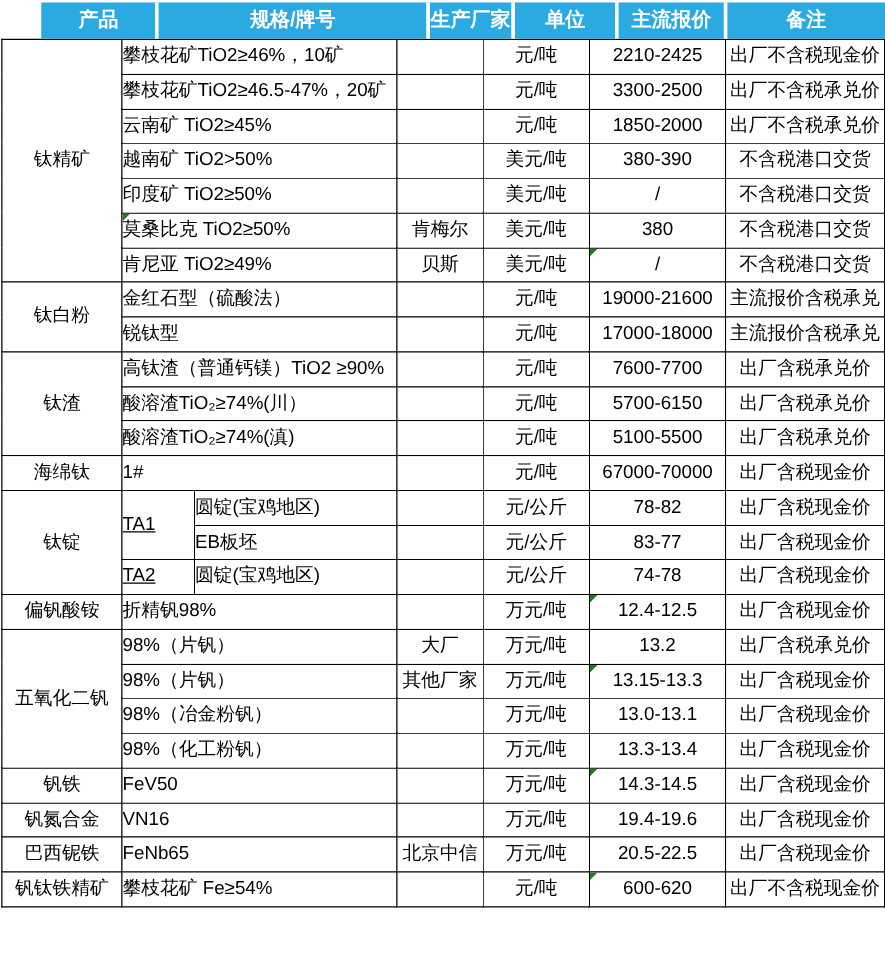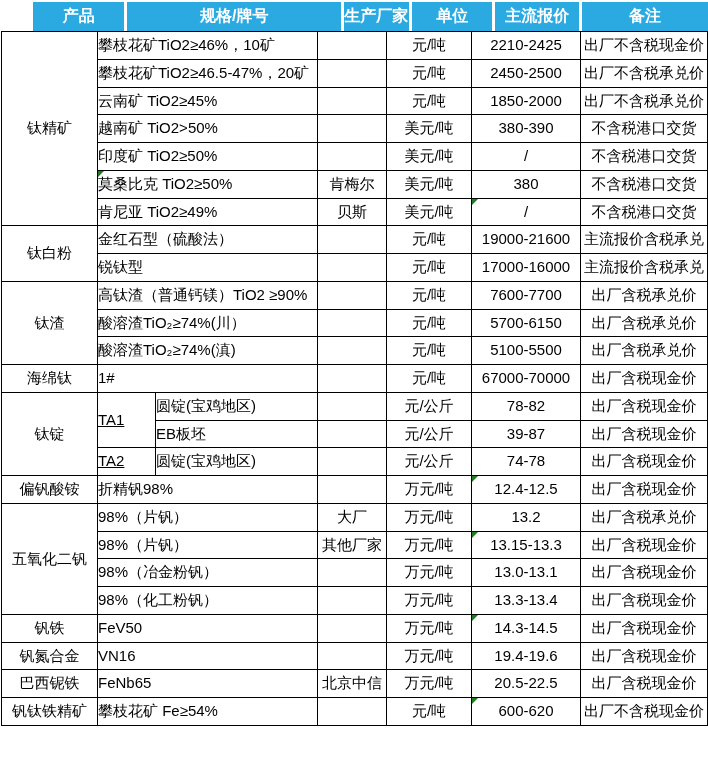--- a/index.html
+++ b/index.html
@@ -72,21 +72,21 @@
           <td class="c-spec" colspan="2">攀枝花矿TiO2≥46%，10矿</td>
           <td class="c-center"></td>
           <td class="c-center">元/吨</td>
           <td class="c-center">2210-2425</td>
           <td class="c-note">出厂不含税现金价</td>
         </tr>
         <tr>
           <td class="c-spec" colspan="2">攀枝花矿TiO2≥46.5-47%，20矿</td>
           <td class="c-center"></td>
           <td class="c-center">元/吨</td>
-          <td class="c-center">2450-2500</td>
+          <td class="c-center">3300-2500</td>
           <td class="c-note">出厂不含税承兑价</td>
         </tr>
         <tr>
           <td class="c-spec" colspan="2">云南矿 TiO2≥45%</td>
           <td class="c-center"></td>
           <td class="c-center">元/吨</td>
           <td class="c-center">1850-2000</td>
           <td class="c-note">出厂不含税承兑价</td>
         </tr>
         <tr>
@@ -122,21 +122,21 @@
           <td class="c-spec" colspan="2">金红石型（硫酸法）</td>
           <td class="c-center"></td>
           <td class="c-center">元/吨</td>
           <td class="c-center">19000-21600</td>
           <td class="c-note">主流报价含税承兑</td>
         </tr>
         <tr>
           <td class="c-spec" colspan="2">锐钛型</td>
           <td class="c-center"></td>
           <td class="c-center">元/吨</td>
-          <td class="c-center">17000-16000</td>
+          <td class="c-center">17000-18000</td>
           <td class="c-note">主流报价含税承兑</td>
         </tr>
         <tr>
           <td class="c-product" rowspan="3">钛渣</td>
           <td class="c-spec" colspan="2">高钛渣（普通钙镁）TiO2 ≥90%</td>
           <td class="c-center"></td>
           <td class="c-center">元/吨</td>
           <td class="c-center">7600-7700</td>
           <td class="c-note">出厂含税承兑价</td>
         </tr>
@@ -168,21 +168,21 @@
           <td class="c-spec">圆锭(宝鸡地区)</td>
           <td class="c-center"></td>
           <td class="c-center">元/公斤</td>
           <td class="c-center">78-82</td>
           <td class="c-note">出厂含税现金价</td>
         </tr>
         <tr>
           <td class="c-spec">EB板坯</td>
           <td class="c-center"></td>
           <td class="c-center">元/公斤</td>
-          <td class="c-center">39-87</td>
+          <td class="c-center">83-77</td>
           <td class="c-note">出厂含税现金价</td>
         </tr>
         <tr>
           <td class="c-ta" rowspan="1">TA2</td>
           <td class="c-spec">圆锭(宝鸡地区)</td>
           <td class="c-center"></td>
           <td class="c-center">元/公斤</td>
           <td class="c-center">74-78</td>
           <td class="c-note">出厂含税现金价</td>
         </tr>

